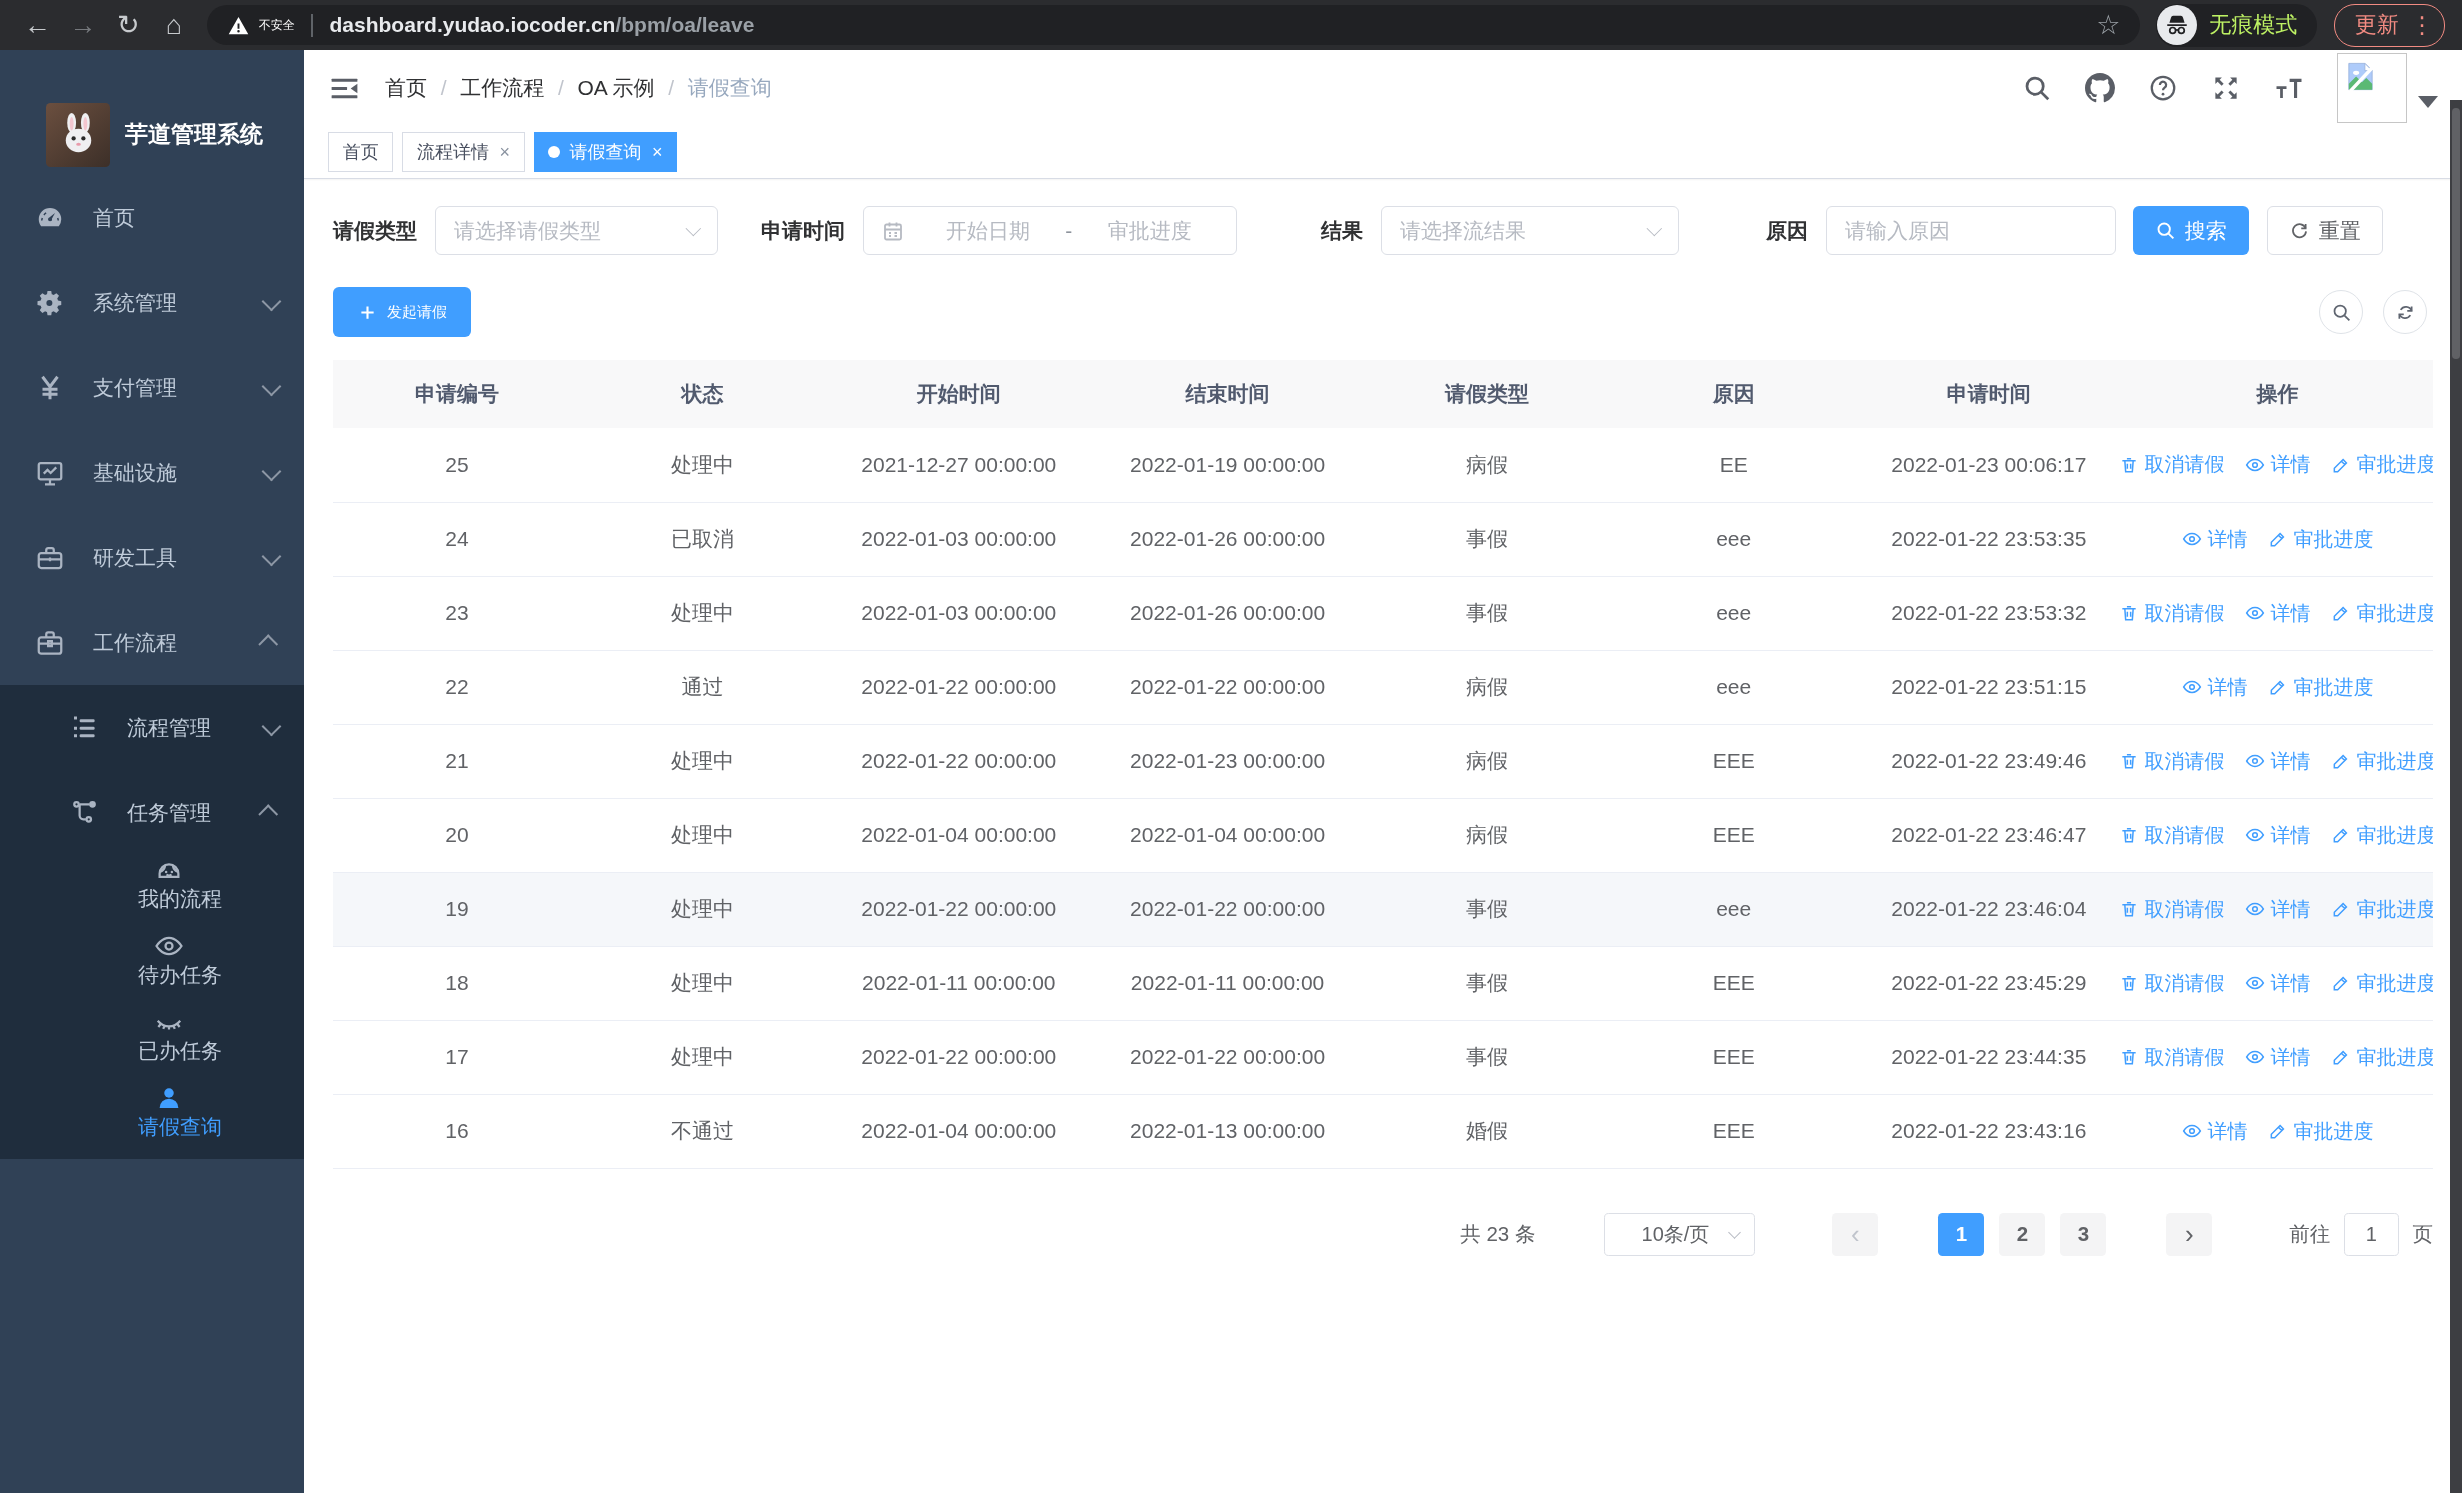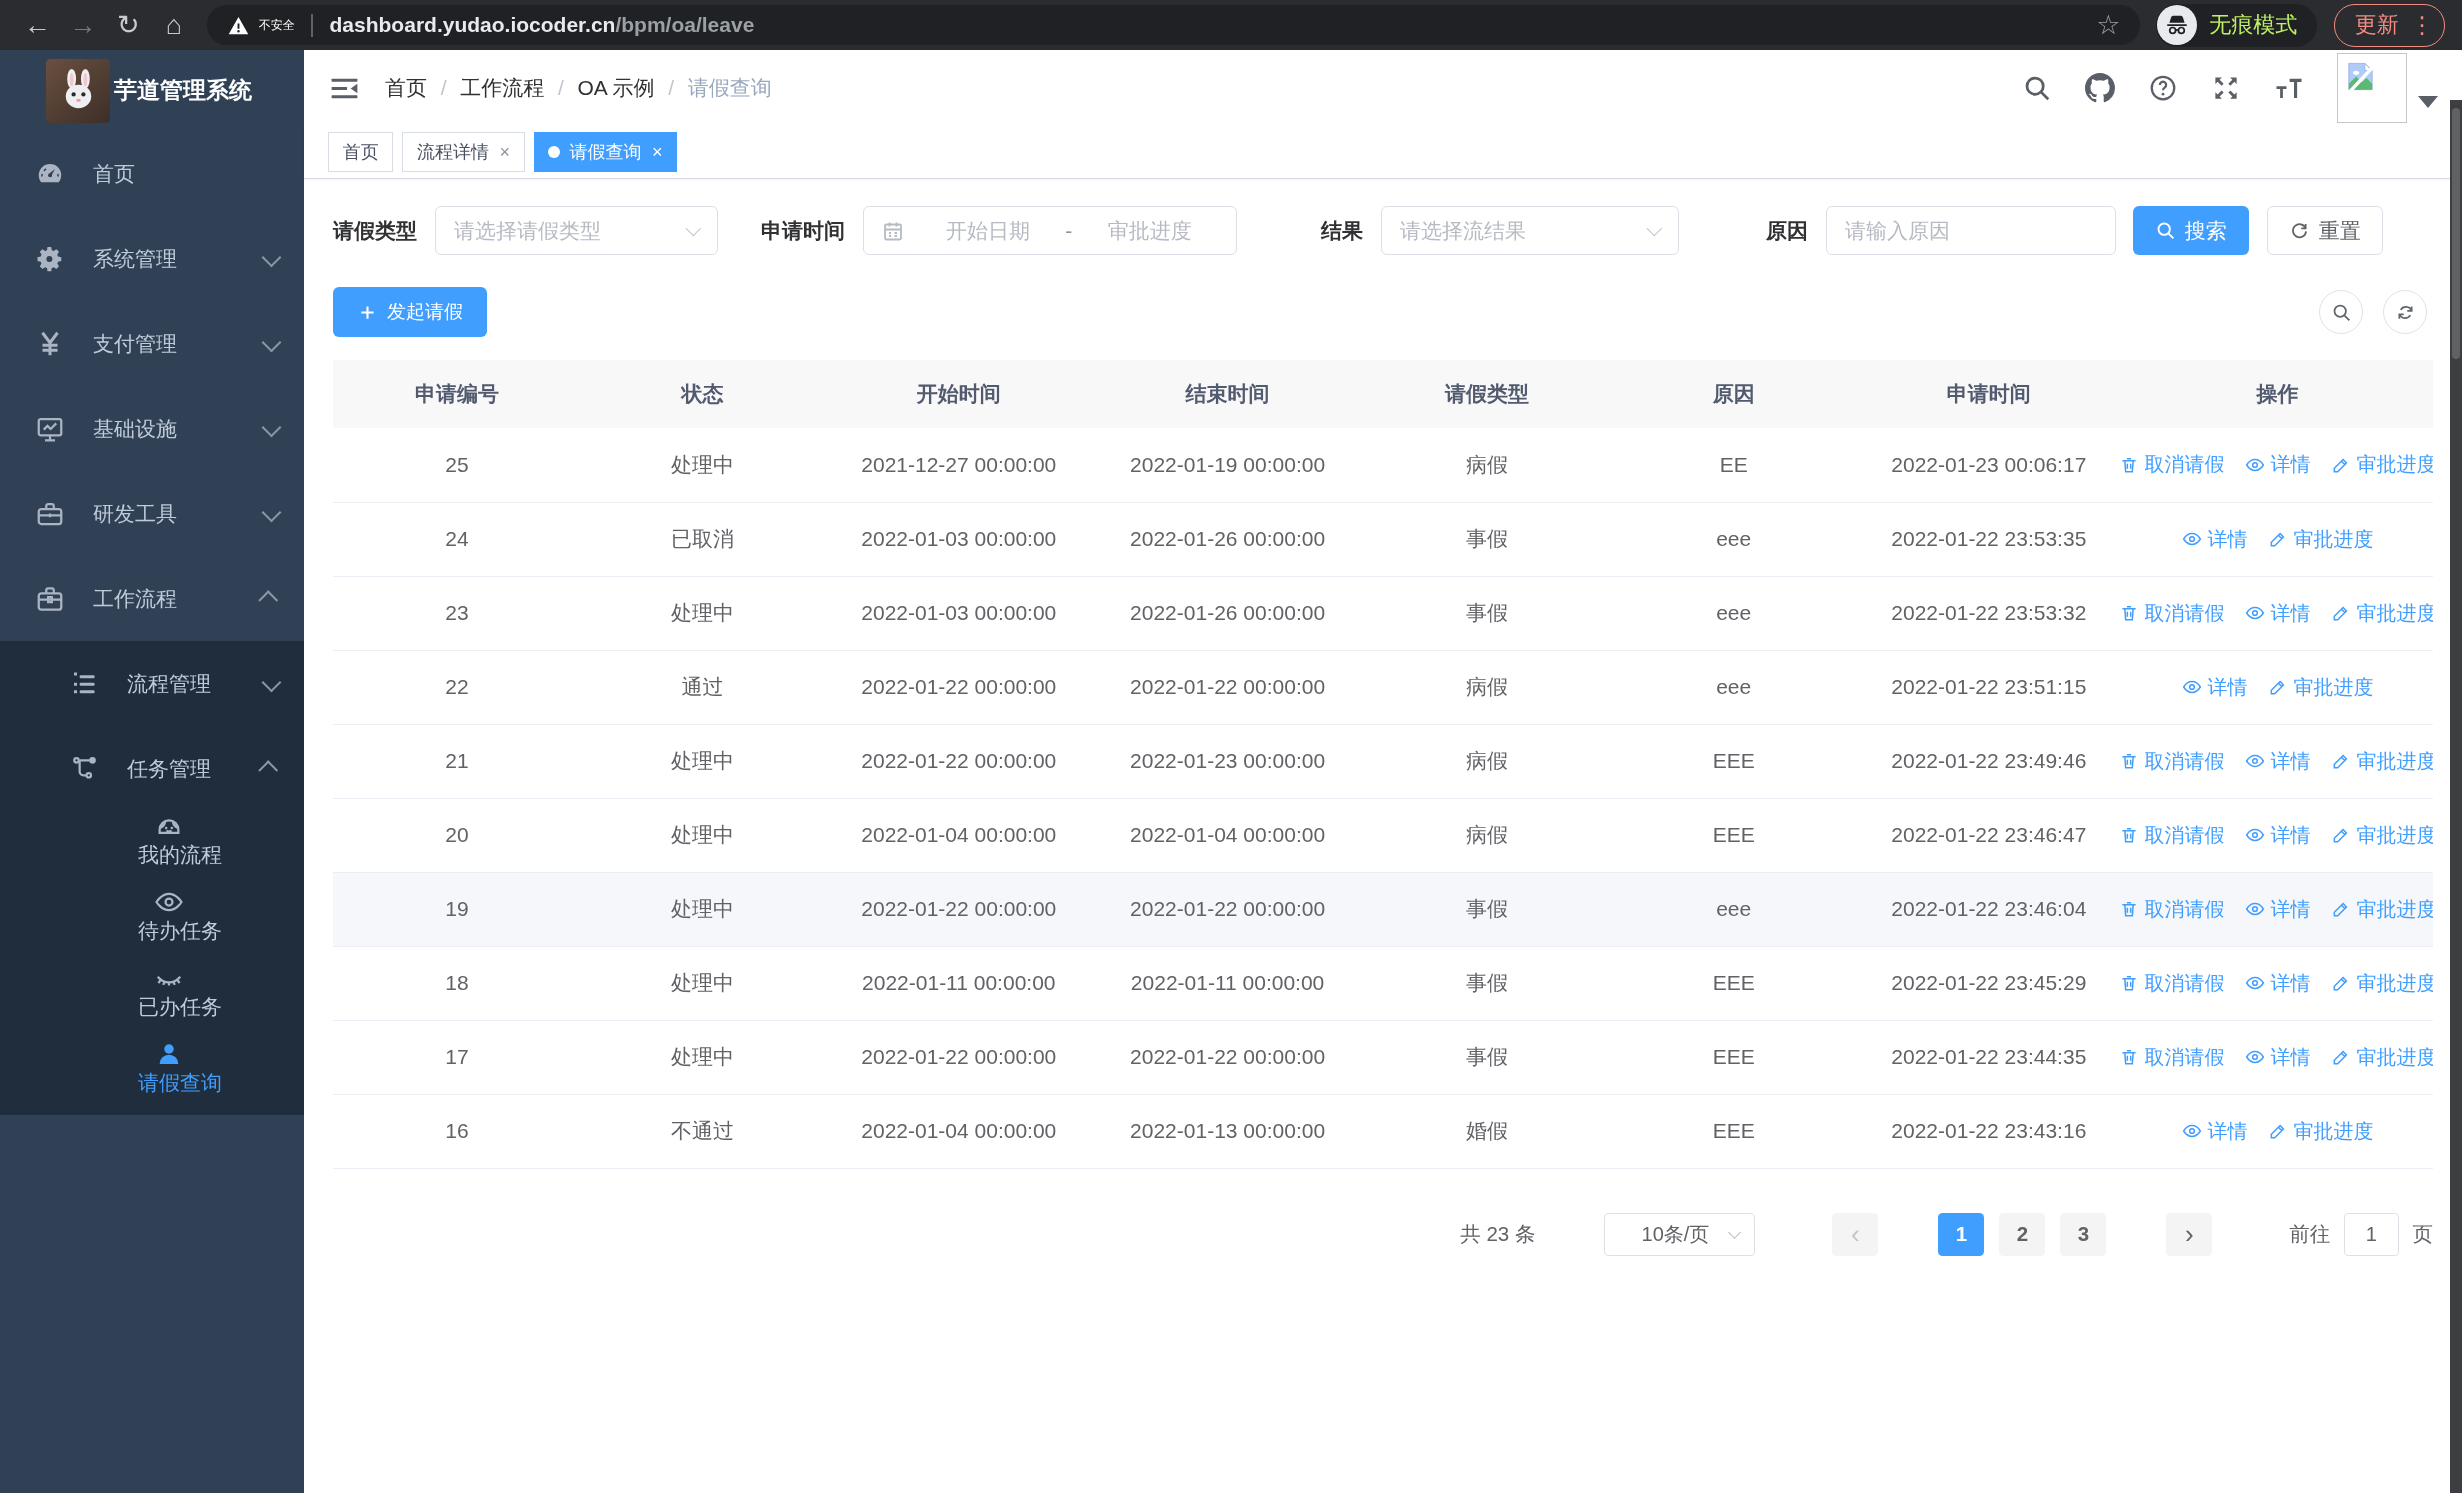--- a/index.html
+++ b/index.html
@@ -30,21 +30,21 @@
   .update-pill { flex:0 0 auto; height:43px; border:1.5px solid #f28b82; border-radius:21px; color:#f28b82;
                  display:flex; align-items:center; gap:12px; padding:0 10.6px 0 20px; }
   .update-label { font-size:22px; }
   .kebab { font-size:23px; letter-spacing:0; line-height:1; }
 
   
   .app { display:flex; height:1443px; position:relative; }
 
   
   .sidebar { width:304px; flex:0 0 auto; background:#304156; overflow:hidden; }
-  .logo-row { height:81px; display:flex; align-items:center; padding-left:46px; gap:4px; }
+  .logo-row { height:81px; display:flex; align-items:center; padding-left:46px; gap:15px;margin-top:44px; }
   .logo-img { width:64px; height:64px; border-radius:4.6px; background:linear-gradient(140deg,#6b4f3f 0%,#3c2f28 100%);
               display:flex; align-items:center; justify-content:center; overflow:hidden; }
   .logo-img .svgi { width:47px; height:47px; }
   .app-title { color:#fff; font-size:23px; font-weight:700; white-space:nowrap; }
   .menu { }
   .mi { display:flex; align-items:center; height:85px; padding:0 27px 0 30px; color:#bfcbd9;
         font-size:21px; cursor:pointer; white-space:nowrap; }
   .mi .mi-icon { width:40px; display:flex; justify-content:center; margin-right:23px; color:#aab4c2; flex:0 0 auto; }
   .mi .mi-icon .svgi { width:30px; height:30px; }
   .mi .chev { margin-left:auto; width:13.7px; height:13.7px; border-right:2.3px solid #8d97a5;
@@ -104,21 +104,21 @@
                 align-items:center; padding:0 18px; color:#b6bac2; font-size:21px; margin-right:16.7px; }
   .btn { height:49px; border-radius:6px; display:inline-flex; align-items:center; justify-content:center;
          gap:9px; font-size:21px; cursor:pointer; border:0.8px solid transparent; white-space:nowrap; }
   .btn .svgi { width:21px; height:21px; }
   .btn-primary { background:#409eff; color:#fff; }
   .btn-plain { background:#fff; color:#606266; border-color:#dcdfe6; }
   .btn-search { padding:0 21px; margin-right:18px; }
   .btn-reset { padding:0 21px; }
 
   .toolbar-row { display:flex; align-items:center; margin-top:32px; }
-  .btn-create { height:50px; padding:0 23px; font-size:19px; }
+  .btn-create { height:50px; padding:0 23px; font-size:15px; }
   .tool-icons { margin-left:auto; display:flex; align-items:center; gap:20px; margin-right:6px; }
   .circle-btn { width:44px; height:44px; border-radius:50%; border:0.8px solid #dfe3e8; background:#fff;
                 display:flex; align-items:center; justify-content:center; color:#5f6570; cursor:pointer; }
   .circle-btn .svgi { width:21px; height:21px; }
 
   
   .table-wrap { margin-top:23px; }
   table { width:100%; border-collapse:collapse; table-layout:fixed; }
   thead th { background:#f8f8f9; height:68px; font-size:21px; color:#515a6e; font-weight:700; text-align:center; }
   tbody td { height:74px; font-size:21px; color:#606266; text-align:center; border-bottom:0.8px solid #ebeef5;

